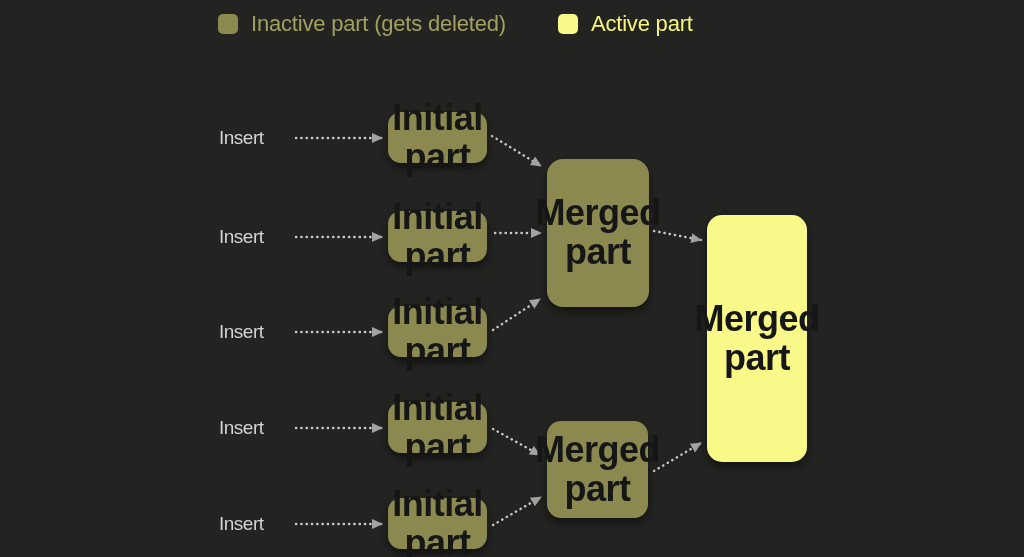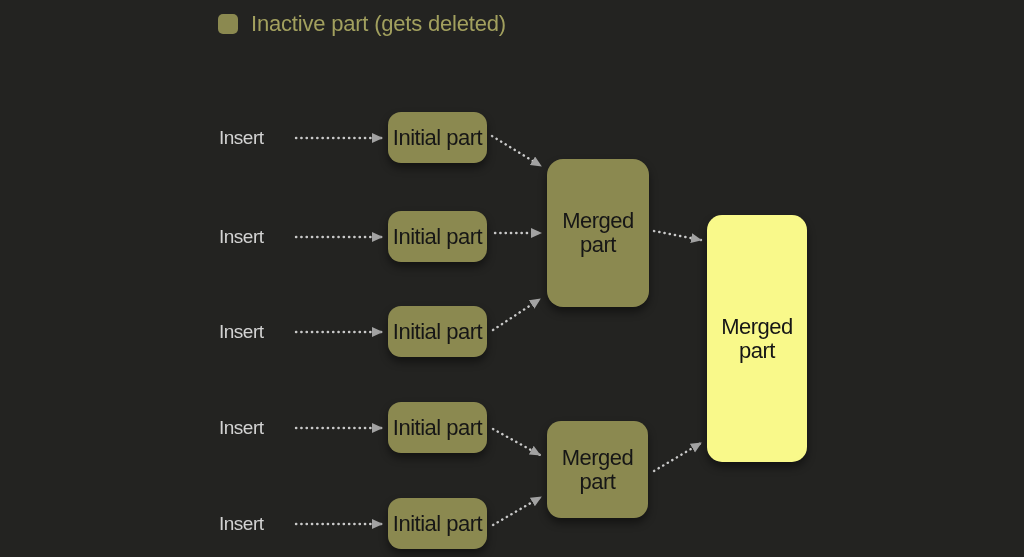--- a/index.html
+++ b/index.html
@@ -51,24 +51,25 @@
   }
 
   
   .node {
     position: absolute;
     display: flex;
     align-items: center;
     justify-content: center;
     text-align: center;
     color: #161616;
-    font-size: 22px;
+    font-size: 36px;
     line-height: 1.08;
     letter-spacing: -0.5px;
     box-shadow: 0 5px 9px rgba(0,0,0,0.45);
+    font-weight: bold;
   }
   .node.inactive { background: #8b8950; }
   .node.active   { background: #f9f98a; }
 
   .initial {
     left: 388px;
     width: 99px;
     height: 51px;
     border-radius: 13px;
   }
@@ -109,20 +110,24 @@
 </style>
 </head>
 <body>
 
 <div class="canvas">
 
   <div class="legend-item" id="legend-inactive">
     <span class="swatch"></span>
     <span>Inactive part (gets deleted)</span>
   </div>
+  <div class="legend-item" id="legend-active">
+    <span class="swatch"></span>
+    <span>Active part</span>
+  </div>
 
   <svg class="arrow-layer" viewBox="0 0 1024 557" xmlns="http://www.w3.org/2000/svg">
     <defs>
       <marker id="ah" markerUnits="userSpaceOnUse" markerWidth="13" markerHeight="11" refX="10" refY="5" orient="auto">
         <path d="M0,0 L11,5 L0,10 Z" fill="#a2a2a2"></path>
       </marker>
     </defs>
     <line x1="296" y1="138" x2="382" y2="138" marker-end="url(#ah)"></line>
     <line x1="296" y1="237" x2="382" y2="237" marker-end="url(#ah)"></line>
     <line x1="296" y1="332" x2="382" y2="332" marker-end="url(#ah)"></line>

